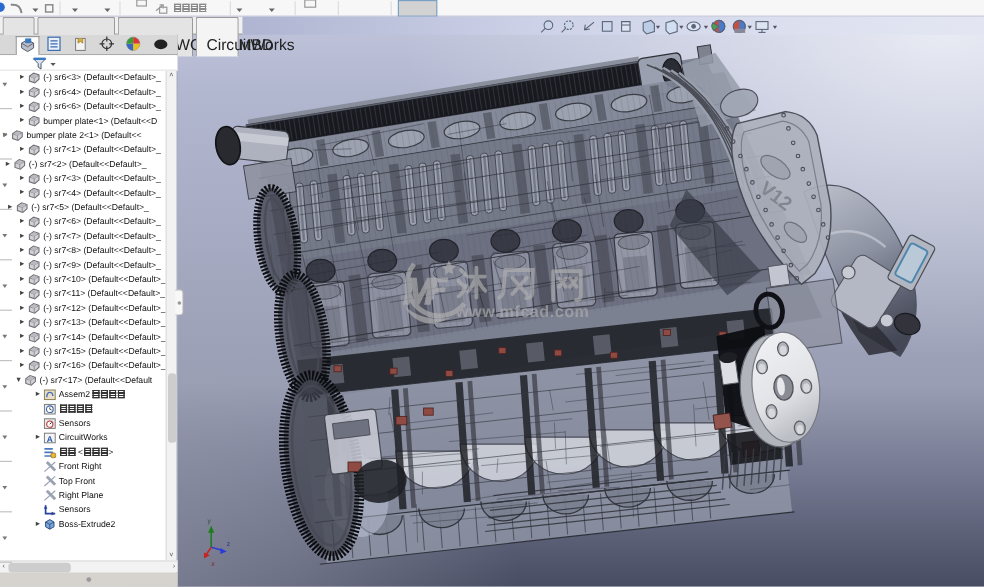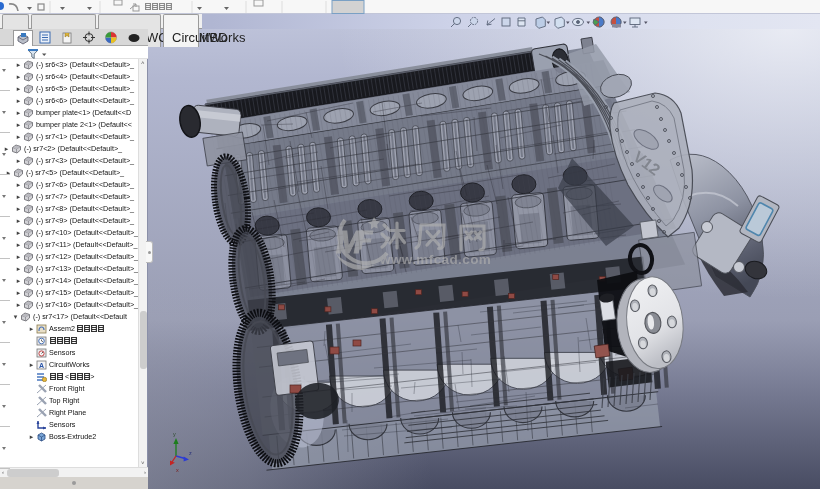--- a/index.html
+++ b/index.html
@@ -556,45 +556,34 @@
       </div>
 <div class="trow" style="padding-left:14px">
         <span class="ar">▸</span>
         <span class="ti">
           <svg width="11" height="10" viewBox="0 0 11 10">
             <path d="M1.5,3.5 L5,1 L9.5,2.5 L9.5,6 L6,9 L1.5,7.5 Z" fill="#d2d2d6" stroke="#6e6e74" stroke-width="0.9"></path>
             <path d="M1.5,3.5 L5.5,5 L9.5,2.5 M5.5,5 L5.5,9" fill="none" stroke="#8a8a90" stroke-width="0.8"></path>
             <path d="M3,2.8 L6.5,1.5 L8,4 L4.5,5.2 Z" fill="#b9b9bf"></path>
           </svg>
         </span>
-        <span class="tt">(-) sr6&lt;5&gt; (Default&lt;&lt;Default&gt;_</span>
-      </div>
-<div class="trow" style="padding-left:14px">
-        <span class="ar">▸</span>
-        <span class="ti">
-          <svg width="11" height="10" viewBox="0 0 11 10">
-            <path d="M1.5,3.5 L5,1 L9.5,2.5 L9.5,6 L6,9 L1.5,7.5 Z" fill="#d2d2d6" stroke="#6e6e74" stroke-width="0.9"></path>
-            <path d="M1.5,3.5 L5.5,5 L9.5,2.5 M5.5,5 L5.5,9" fill="none" stroke="#8a8a90" stroke-width="0.8"></path>
-            <path d="M3,2.8 L6.5,1.5 L8,4 L4.5,5.2 Z" fill="#b9b9bf"></path>
-          </svg>
-        </span>
         <span class="tt">(-) sr6&lt;6&gt; (Default&lt;&lt;Default&gt;_</span>
       </div>
 <div class="trow" style="padding-left:14px">
         <span class="ar">▸</span>
         <span class="ti">
           <svg width="11" height="10" viewBox="0 0 11 10">
             <path d="M1.5,3.5 L5,1 L9.5,2.5 L9.5,6 L6,9 L1.5,7.5 Z" fill="#d2d2d6" stroke="#6e6e74" stroke-width="0.9"></path>
             <path d="M1.5,3.5 L5.5,5 L9.5,2.5 M5.5,5 L5.5,9" fill="none" stroke="#8a8a90" stroke-width="0.8"></path>
             <path d="M3,2.8 L6.5,1.5 L8,4 L4.5,5.2 Z" fill="#b9b9bf"></path>
           </svg>
         </span>
         <span class="tt">bumper plate&lt;1&gt; (Default&lt;&lt;D</span>
       </div>
-<div class="trow" style="padding-left:14px">
+<div class="trow" style="">
         <span class="ar">▸</span>
         <span class="ti">
           <svg width="11" height="10" viewBox="0 0 11 10">
             <path d="M1.5,3.5 L5,1 L9.5,2.5 L9.5,6 L6,9 L1.5,7.5 Z" fill="#d2d2d6" stroke="#6e6e74" stroke-width="0.9"></path>
             <path d="M1.5,3.5 L5.5,5 L9.5,2.5 M5.5,5 L5.5,9" fill="none" stroke="#8a8a90" stroke-width="0.8"></path>
             <path d="M3,2.8 L6.5,1.5 L8,4 L4.5,5.2 Z" fill="#b9b9bf"></path>
           </svg>
         </span>
         <span class="tt">bumper plate 2&lt;1&gt; (Default&lt;&lt;</span>
       </div>
@@ -623,20 +612,31 @@
 <div class="trow" style="padding-left:14px">
         <span class="ar">▸</span>
         <span class="ti">
           <svg width="11" height="10" viewBox="0 0 11 10">
             <path d="M1.5,3.5 L5,1 L9.5,2.5 L9.5,6 L6,9 L1.5,7.5 Z" fill="#d2d2d6" stroke="#6e6e74" stroke-width="0.9"></path>
             <path d="M1.5,3.5 L5.5,5 L9.5,2.5 M5.5,5 L5.5,9" fill="none" stroke="#8a8a90" stroke-width="0.8"></path>
             <path d="M3,2.8 L6.5,1.5 L8,4 L4.5,5.2 Z" fill="#b9b9bf"></path>
           </svg>
         </span>
         <span class="tt">(-) sr7&lt;3&gt; (Default&lt;&lt;Default&gt;_</span>
+      </div>
+<div class="trow" style="padding-left:14px">
+        <span class="ar">▸</span>
+        <span class="ti">
+          <svg width="11" height="10" viewBox="0 0 11 10">
+            <path d="M1.5,3.5 L5,1 L9.5,2.5 L9.5,6 L6,9 L1.5,7.5 Z" fill="#d2d2d6" stroke="#6e6e74" stroke-width="0.9"></path>
+            <path d="M1.5,3.5 L5.5,5 L9.5,2.5 M5.5,5 L5.5,9" fill="none" stroke="#8a8a90" stroke-width="0.8"></path>
+            <path d="M3,2.8 L6.5,1.5 L8,4 L4.5,5.2 Z" fill="#b9b9bf"></path>
+          </svg>
+        </span>
+        <span class="tt">(-) sr7&lt;4&gt; (Default&lt;&lt;Default&gt;_</span>
       </div>
 <div class="trow" style="padding-left:4px">
         <span class="ar">▸</span>
         <span class="ti">
           <svg width="11" height="10" viewBox="0 0 11 10">
             <path d="M1.5,3.5 L5,1 L9.5,2.5 L9.5,6 L6,9 L1.5,7.5 Z" fill="#d2d2d6" stroke="#6e6e74" stroke-width="0.9"></path>
             <path d="M1.5,3.5 L5.5,5 L9.5,2.5 M5.5,5 L5.5,9" fill="none" stroke="#8a8a90" stroke-width="0.8"></path>
             <path d="M3,2.8 L6.5,1.5 L8,4 L4.5,5.2 Z" fill="#b9b9bf"></path>
           </svg>
         </span>
@@ -837,21 +837,21 @@
         <span class="tt">Front Right</span>
       </div>
 <div class="trow" style="padding-left:27px">
         <span class="ar"></span>
         <span class="ti">
           <svg width="11" height="10" viewBox="0 0 11 10">
             <path d="M1,9 L10,1" stroke="#9aa2b2" stroke-width="1"></path>
             <path d="M3,1 L10,8" stroke="#9aa2b2" stroke-width="2.4"></path>
           </svg>
         </span>
-        <span class="tt">Top Right</span>
+        <span class="tt">Top Front</span>
       </div>
 <div class="trow" style="padding-left:27px">
         <span class="ar"></span>
         <span class="ti">
           <svg width="11" height="10" viewBox="0 0 11 10">
             <path d="M1,9 L10,1" stroke="#9aa2b2" stroke-width="1"></path>
             <path d="M3,1 L10,8" stroke="#9aa2b2" stroke-width="2.4"></path>
           </svg>
         </span>
         <span class="tt">Right Plane</span>

